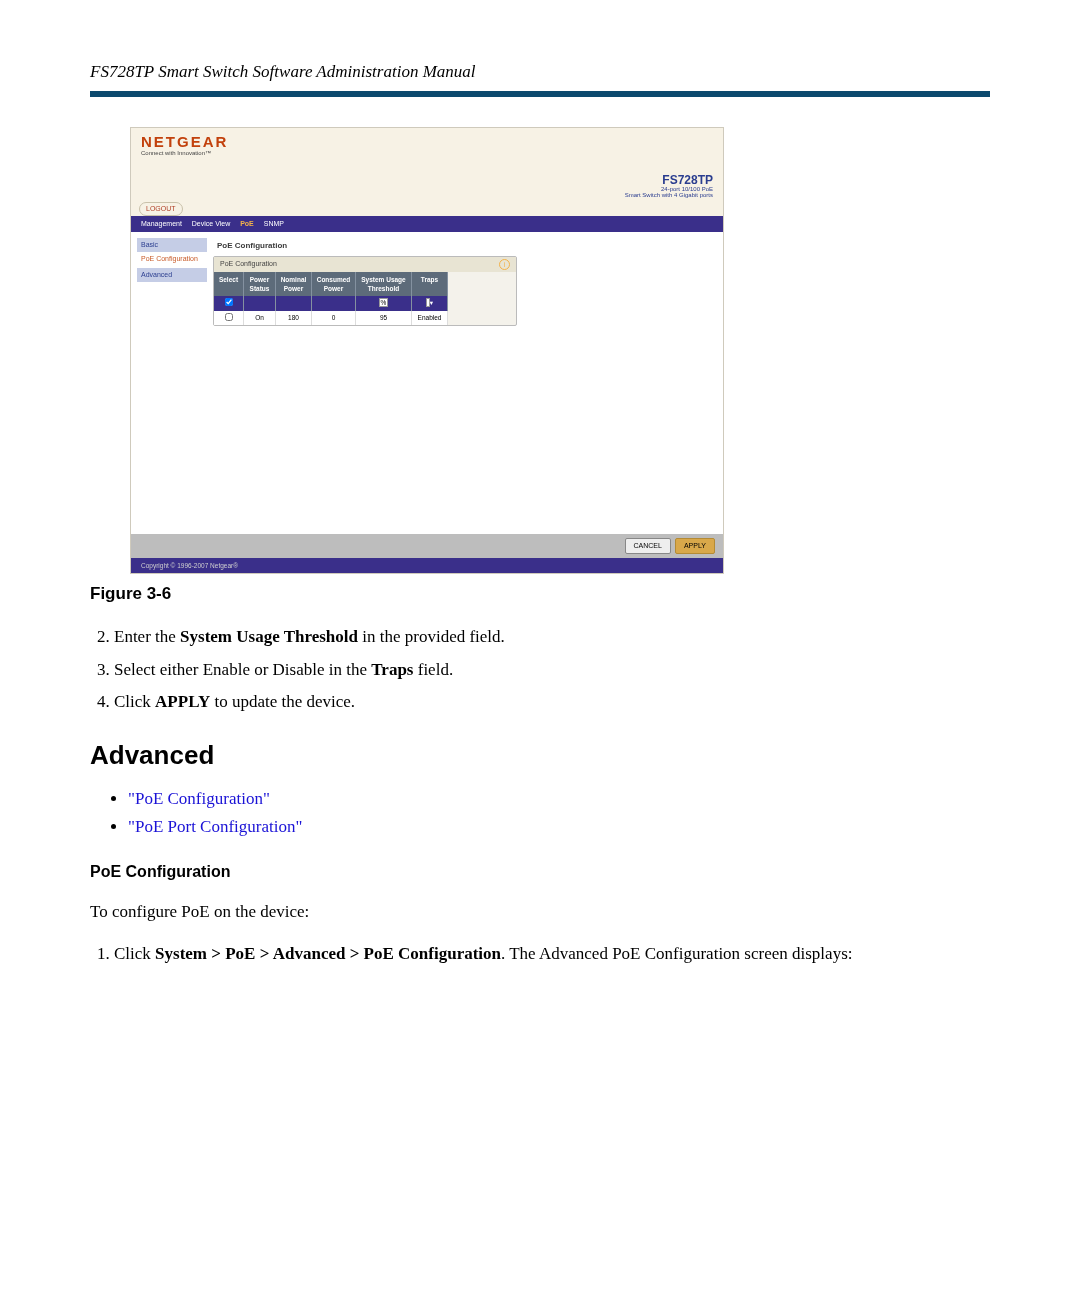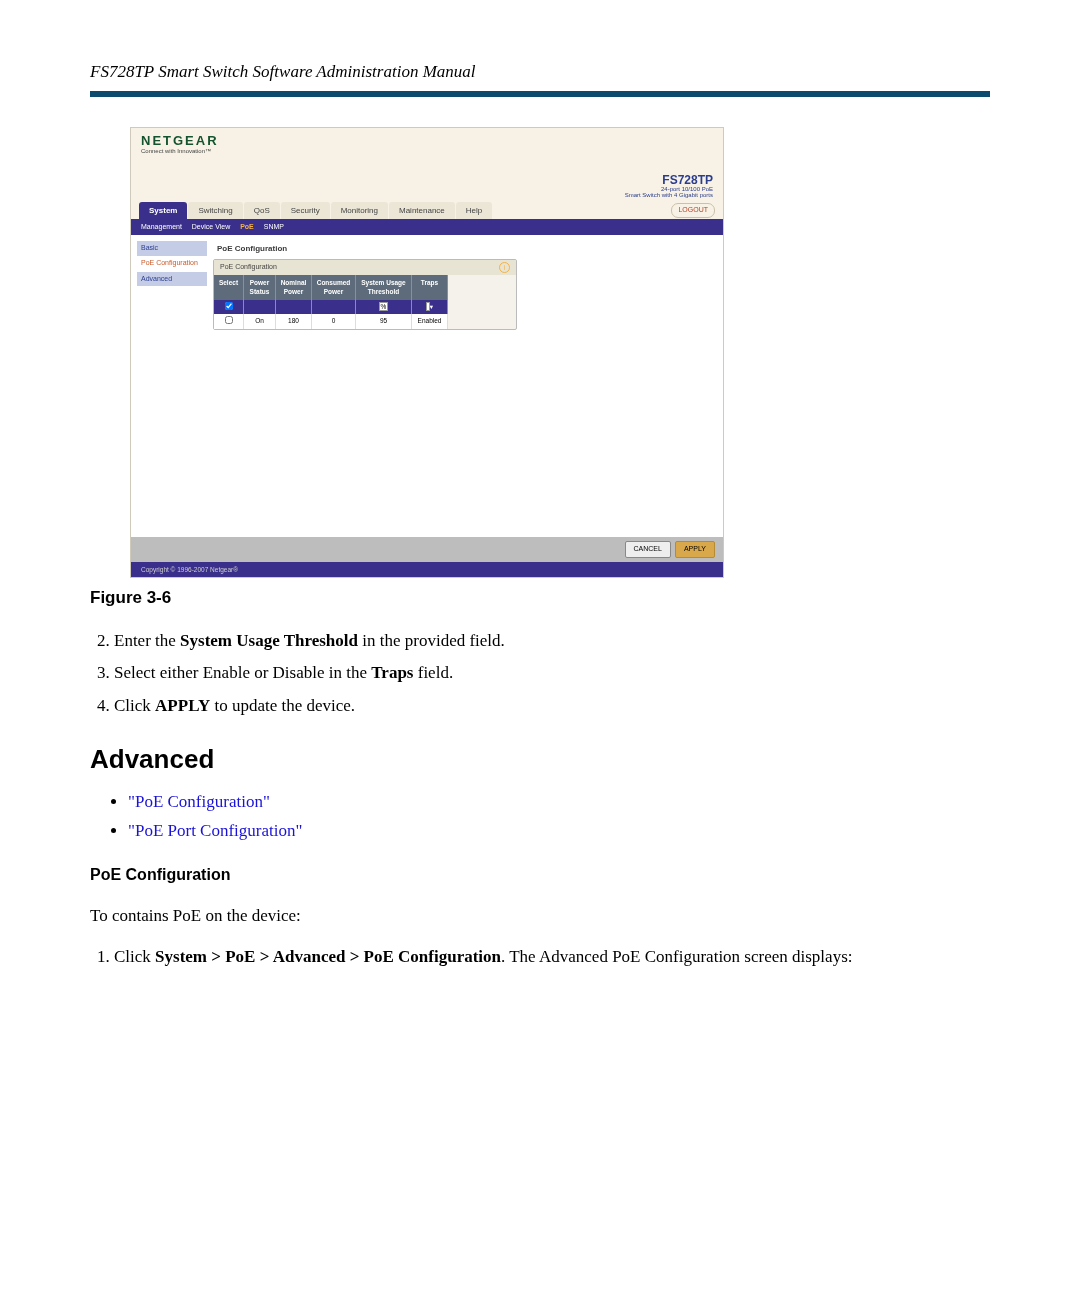--- a/index.html
+++ b/index.html
@@ -30,23 +30,23 @@
     font-family:Arial,Helvetica,sans-serif;
     font-size:8px;
   }
   .ss-head{
     display:flex;
     justify-content:space-between;
     align-items:flex-start;
     padding:6px 10px 4px 10px;
   }
   .ss-logo{
-    color:#14532d;
+    color:#c2410c;
     font-weight:bold;
-    font-size:13px;
+    font-size:15px;
     letter-spacing:2px;
     line-height:1;
   }
   .ss-logo-tag{
     display:block;
     font-weight:normal;
     font-size:6px;
     letter-spacing:0;
     color:#444;
   }
@@ -147,29 +147,20 @@
         <div class="ss-logo">NETGEAR</div>
         <span class="ss-logo-tag">Connect with Innovation™</span>
       </div>
       <div class="ss-model">
         <span style="font-size:12px;font-weight:bold;margin-top:40px;">FS728TP</span>
         <span>24-port 10/100 PoE</span>
         <span>Smart Switch with 4 Gigabit ports</span>
       </div>
     </div>
     <div class="ss-tabs">
-      <div class="ss-tabgroup">
-        <div class="ss-tab active">System</div>
-        <div class="ss-tab">Switching</div>
-        <div class="ss-tab">QoS</div>
-        <div class="ss-tab">Security</div>
-        <div class="ss-tab">Monitoring</div>
-        <div class="ss-tab">Maintenance</div>
-        <div class="ss-tab">Help</div>
-      </div>
       <div class="ss-logout">LOGOUT</div>
     </div>
     <div class="ss-subtabs">
       <span>Management</span>
       <span>Device View</span>
       <span class="sel">PoE</span>
       <span>SNMP</span>
     </div>
     <div class="ss-body">
       <div class="ss-side">
@@ -224,18 +215,18 @@
     <li><span>Click </span><span class="bold">APPLY</span><span> to update the device.</span></li>
   </ol>
 
   <h2>Advanced</h2>
   <ul class="bullets">
     <li><span class="link">"PoE Configuration"</span></li>
     <li><span class="link">"PoE Port Configuration"</span></li>
   </ul>
 
   <h3>PoE Configuration</h3>
-  <p>To contains PoE on the device:</p>
+  <p>To configure PoE on the device:</p>
   <ol class="steps" start="1">
     <li><span>Click </span><span class="bold">System &gt; PoE &gt; Advanced &gt; PoE Configuration</span><span>. The Advanced PoE Configuration screen displays:</span></li>
   </ol>
 
 </div>
 
 </body></html>

